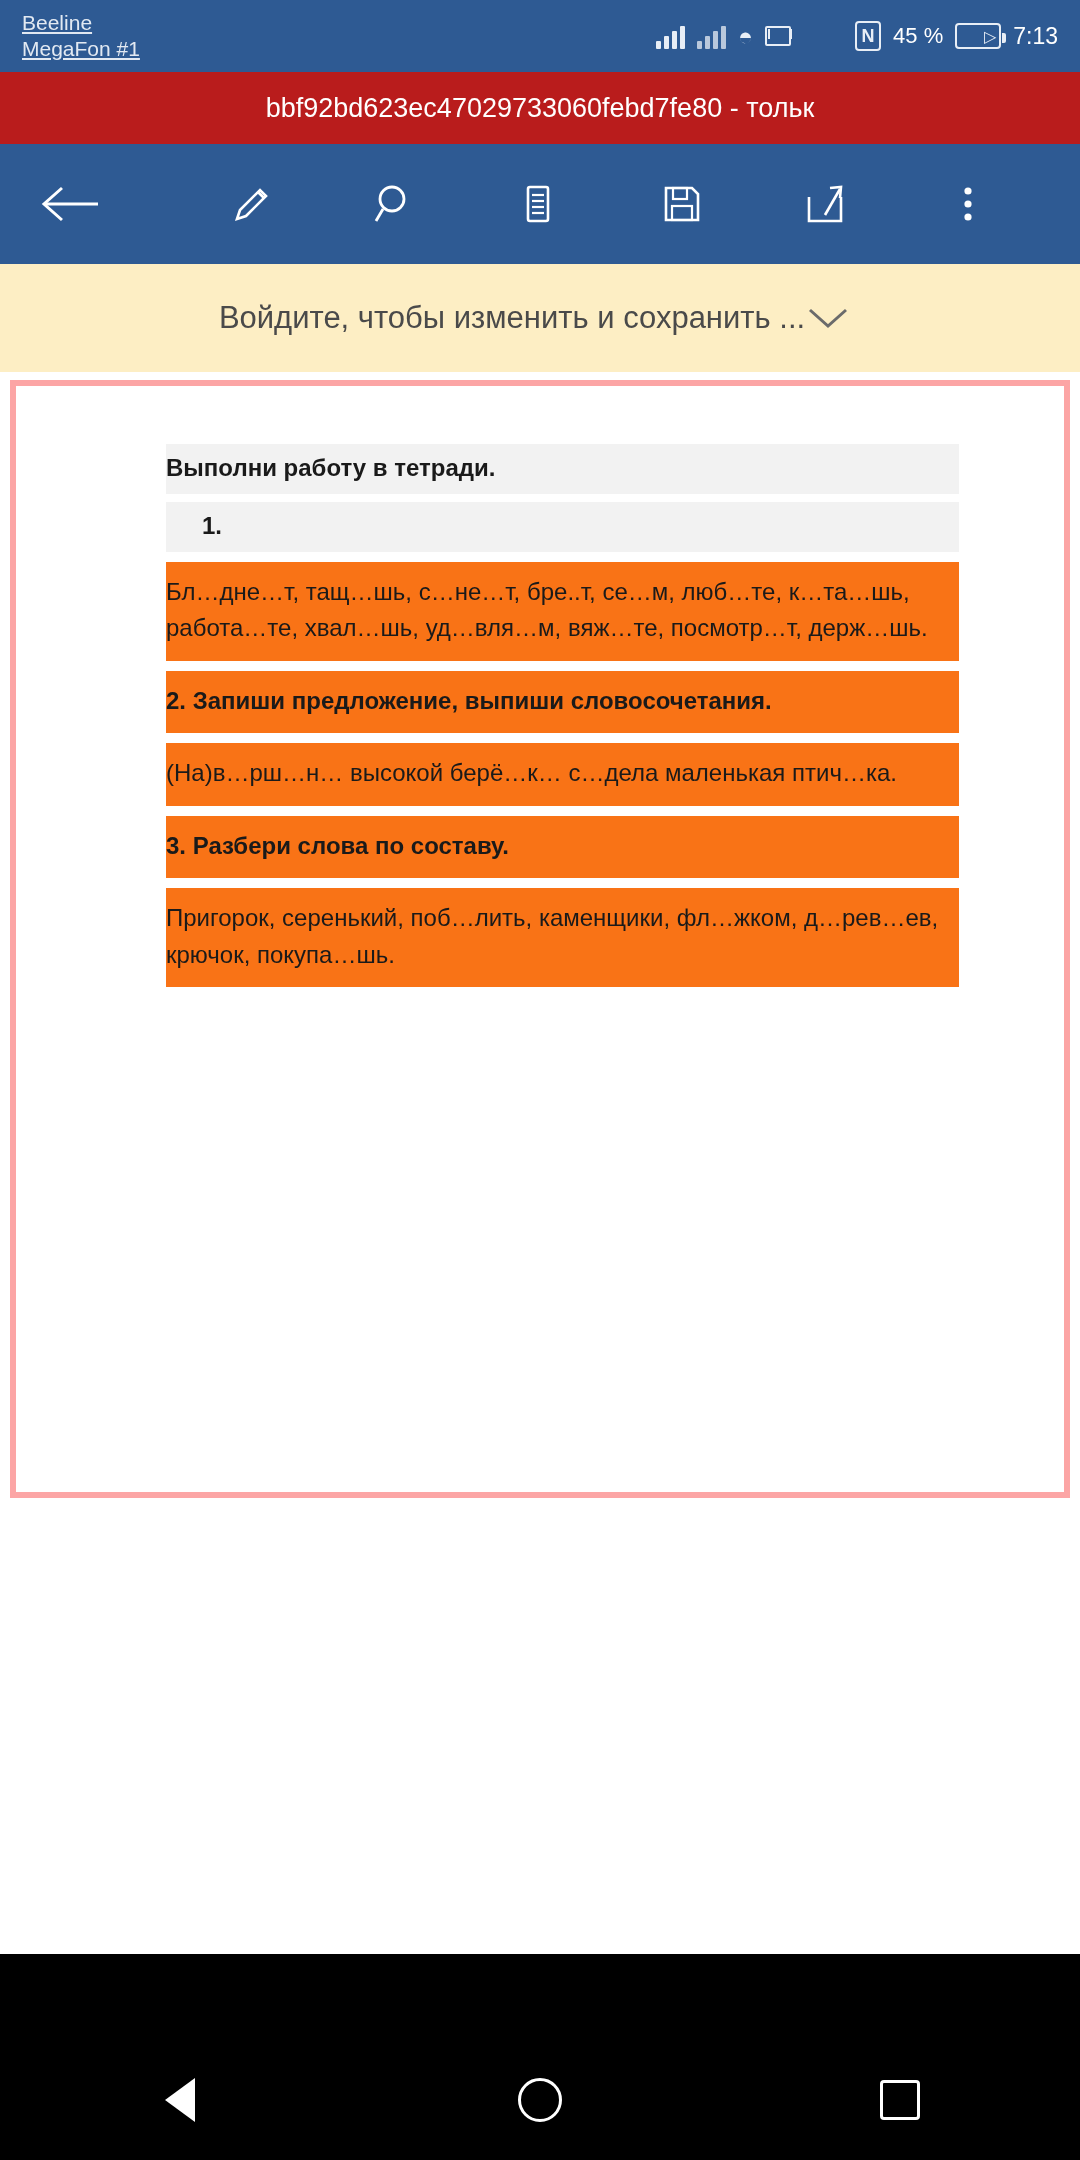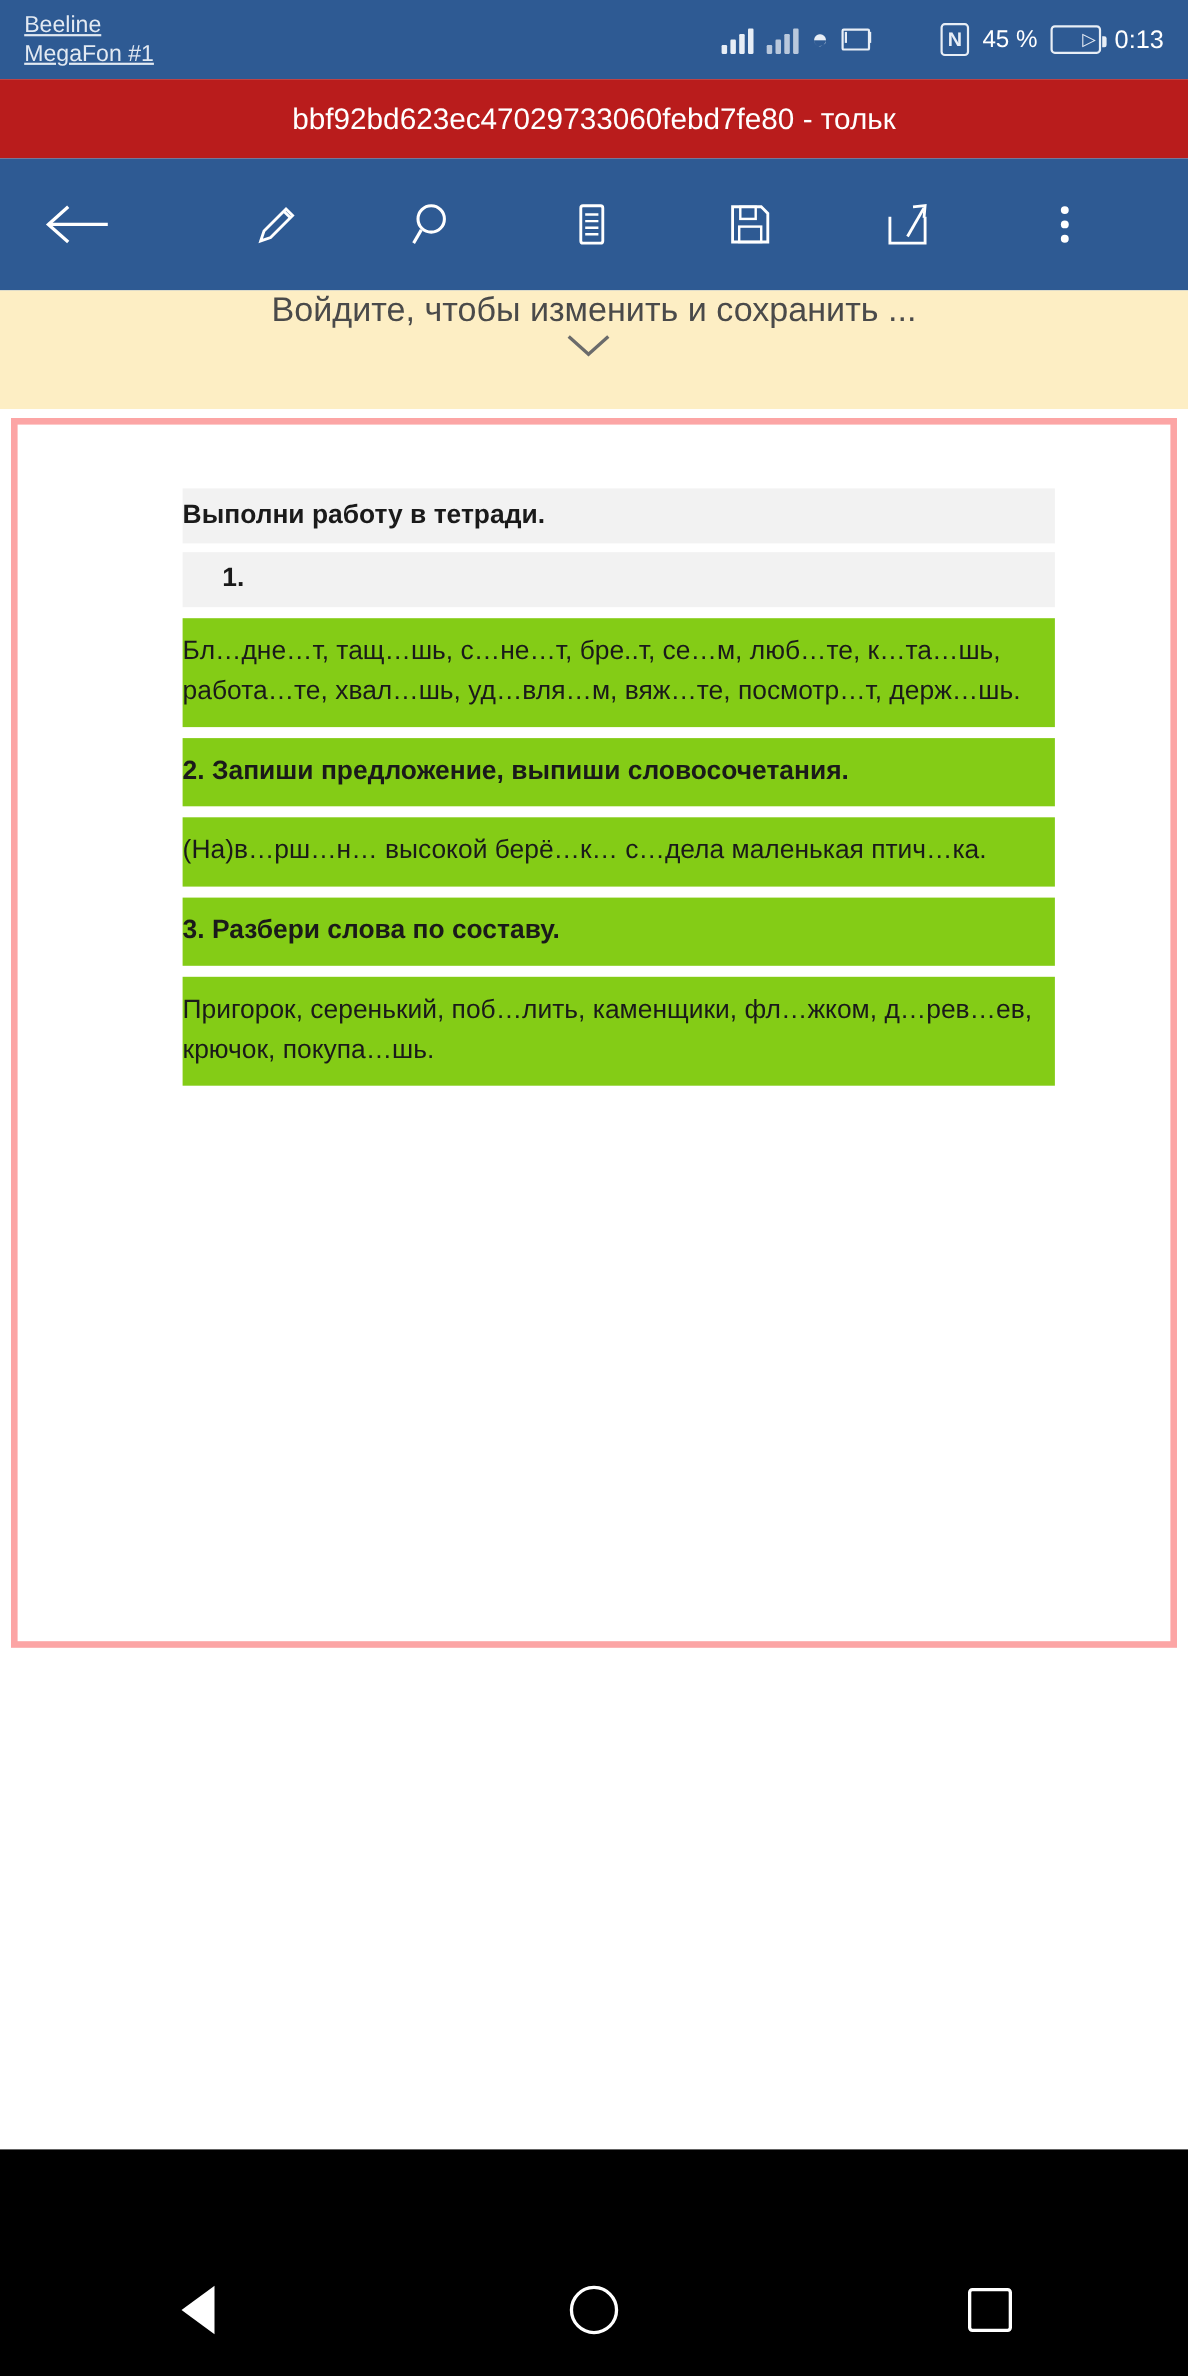--- a/index.html
+++ b/index.html
@@ -65,21 +65,21 @@
     display:flex; align-items:center; padding: 0 40px;
   }
   .tb-back { width: 90px; display:flex; align-items:center; }
   .tb-icons { flex:1; display:flex; align-items:center; justify-content: space-around; padding-left: 50px;}
   .icon-btn { display:flex; align-items:center; justify-content:center; width: 70px; height: 70px; }
   svg { display:block; }
 
   
   .banner {
     height: 108px; background:#fdeec4; display:flex; align-items:center;
-    padding: 0 40px; justify-content: flex-start; flex-direction: column;
+    padding: 0 40px; justify-content: center;
   }
   .banner-text { font-size: 31px; color:#4a4a4a; }
   .chev { padding-right: 10px; }
 
   
   .docwrap { background:#ffffff; padding: 8px 10px 0 10px; }
   .page {
     border: 6px solid #fca5a5; background:#ffffff; height: 1118px;
     padding: 58px 0 0 0;
   }
@@ -89,21 +89,21 @@
     padding: 10px 18px 12px 0; background:#f2f2f2;
   }
   .numitem {
     display:flex; gap: 18px; background:#f2f2f2;
     padding: 10px 18px 12px 36px; margin-top: 8px;
   }
   .numitem .n { font-weight: bold; font-size: 24px; color:#1a1a1a; }
   .numitem .t { font-weight: bold; font-size: 24px; color:#1a1a1a; line-height: 1.5; }
   .para {
     font-size: 24px; color:#1a1a1a; line-height:1.52;
-    background:#84cc16; padding: 12px 18px 14px 0; margin-top: 10px;
+    background:#f97316; padding: 12px 18px 14px 0; margin-top: 10px;
   }
   .para.bold { font-weight: bold; }
 
   
   .navbar {
     position:absolute; left:0; bottom:0; width:1080px; height:120px;
     background:#000000; display:flex; align-items:center; justify-content:space-around;
   }
   .nav-btn { width: 120px; height: 120px; display:flex; align-items:center; justify-content:center; }
   .tri { width:0;height:0;border-top:22px solid transparent;border-bottom:22px solid transparent;border-right:30px solid #ffffff; }
@@ -135,21 +135,21 @@
           <i></i>
         </div>
       <div class="wifi">◓</div>
       <div class="mailicon"></div>
       <div style="width:40px"></div>
       <div class="nfc">N</div>
       <div style="font-size:22px;color:#ffffff;">45 %</div>
       <div class="battery">
           <span class="bolt">▷</span>
         </div>
-      <div class="clock">0:13</div>
+      <div class="clock">7:13</div>
     </div>
   </div>
 
   <div class="titlebar">bbf92bd623ec47029733060febd7fe80 - тольк</div>
 
   <div class="toolbar">
     <div class="tb-back">
       <svg width="62" height="42" viewBox="0 0 62 42">
         <line x1="4" y1="21" x2="58" y2="21" stroke="#ffffff" stroke-width="3"></line>
         <polyline points="22,5 4,21 22,37" fill="none" stroke="#ffffff" stroke-width="3"></polyline>

